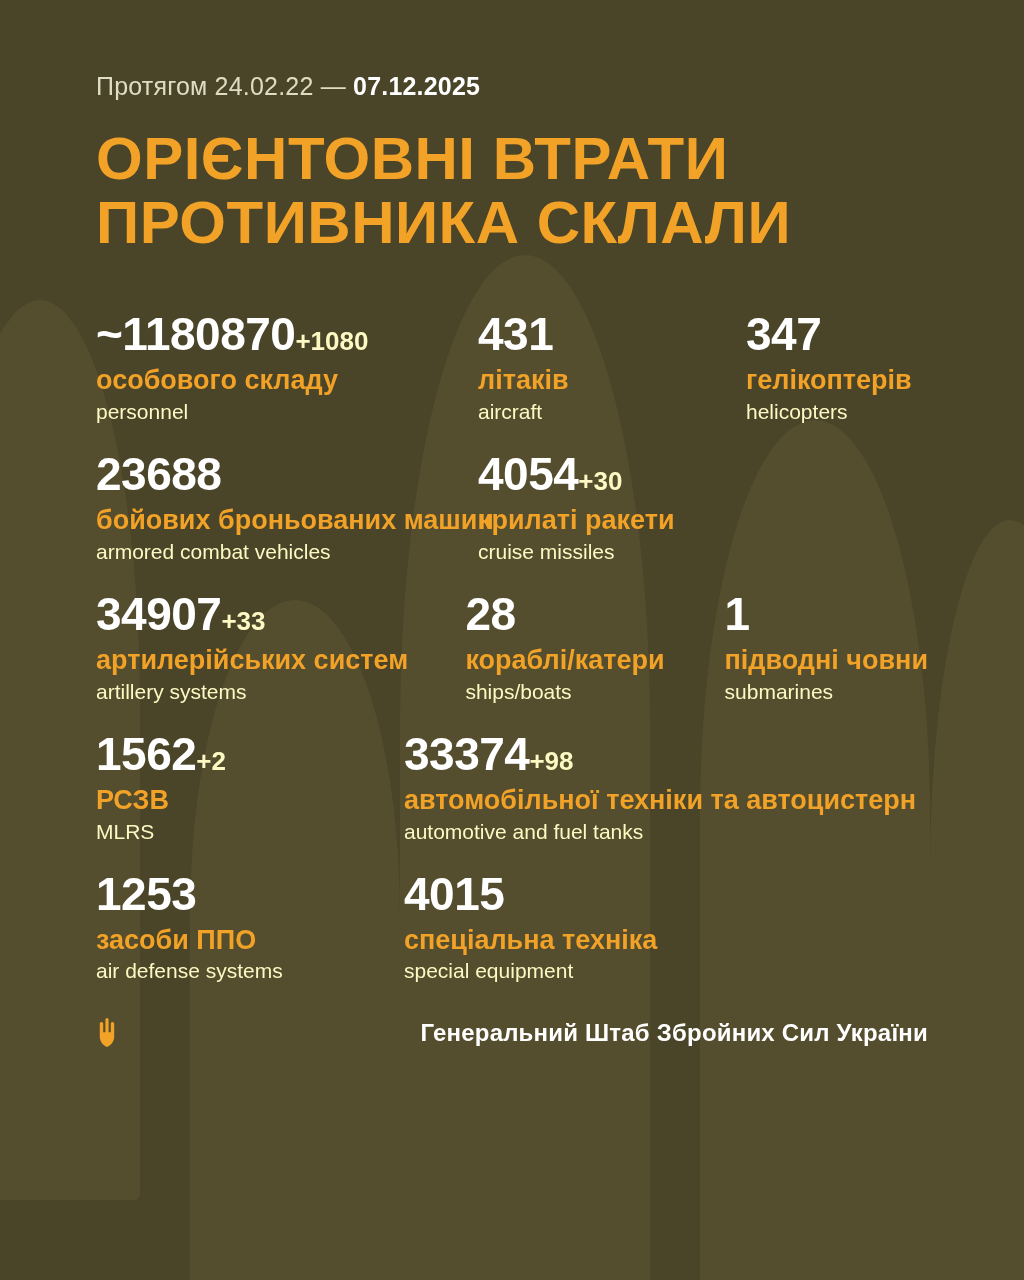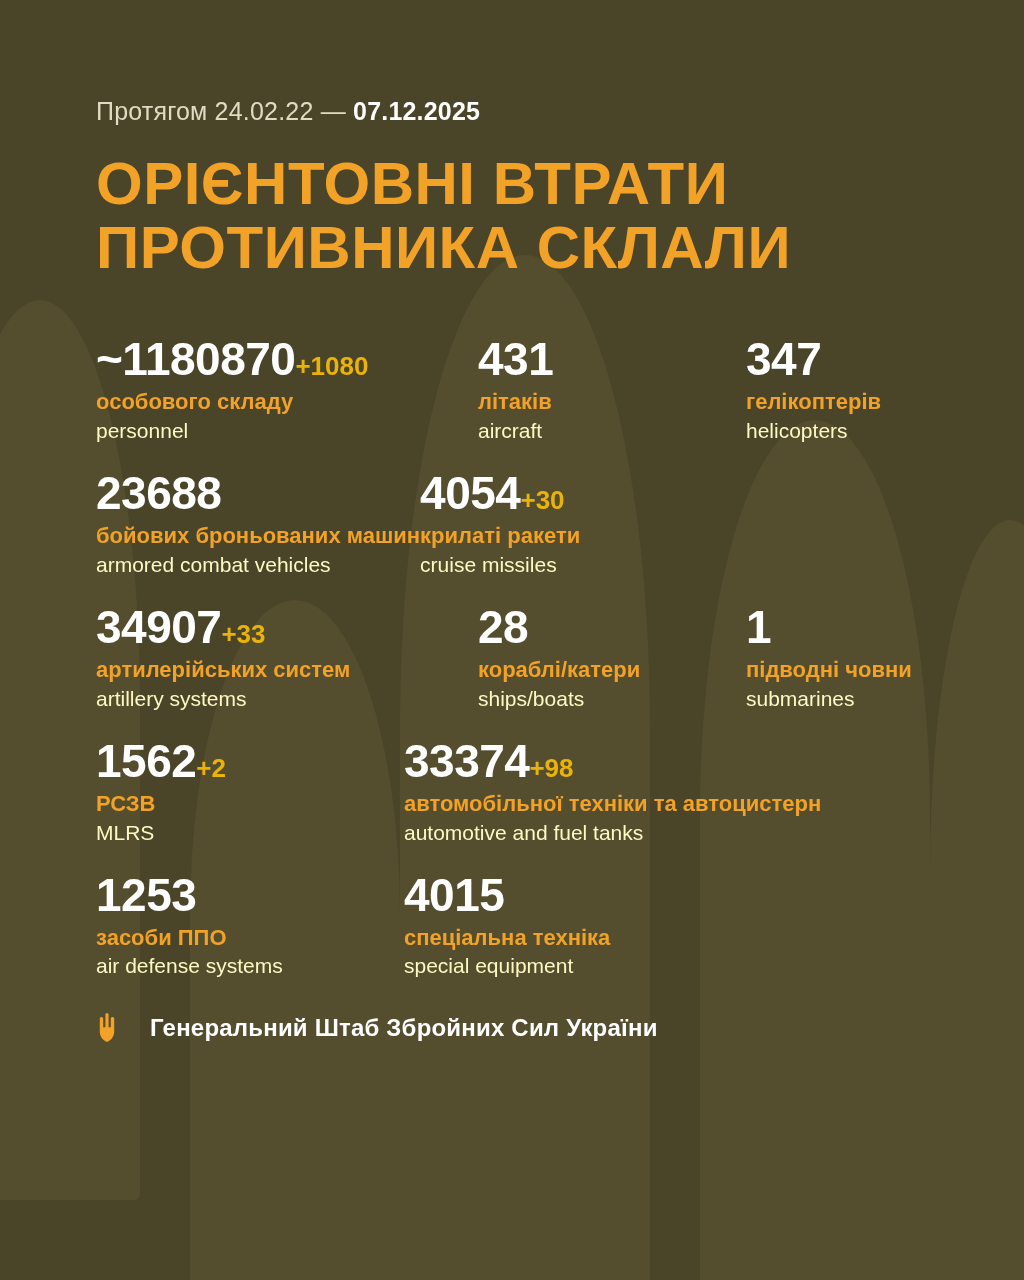--- a/index.html
+++ b/index.html
@@ -35,21 +35,21 @@
   .shell.s5 { left: 930px;  top: 520px;  width: 160px; height: 780px; }
 
   #content {
     position: relative;
     z-index: 2;
     padding: 0 96px;
   }
 
   
   .period {
-    padding-top: 97px;
+    padding-top: 72px;
     font-size: 25px;
     letter-spacing: 0.2px;
     color: #e0dcc4;
     font-weight: 500;
   }
   .period .date {
     color: #ffffff;
     font-weight: 700;
   }
 
@@ -84,47 +84,48 @@
     white-space: nowrap;
   }
   .value {
     color: #ffffff;
     font-size: 46px;
     font-weight: 700;
     letter-spacing: -0.5px;
     line-height: 1.05;
   }
   .delta {
-    color: #eab308;
+    color: #fef9c3;
     font-size: 26px;
     font-weight: 700;
   }
   .label-ua {
     margin-top: 6px;
     color: #f2a227;
-    font-size: 22px;
+    font-size: 27px;
     font-weight: 600;
     line-height: 1.2;
     white-space: nowrap;
   }
   .label-en {
     margin-top: 2px;
     color: #fef9c3;
     font-size: 21px;
     font-weight: 400;
     line-height: 1.2;
     white-space: nowrap;
   }
 
   
   .footer {
     margin-top: 34px;
     display: flex;
     align-items: center;
     gap: 32px;
+    justify-content: space-between;
   }
   .trident {
     width: 22px;
     height: 30px;
     flex: 0 0 auto;
   }
   .footer-text {
     color: #ffffff;
     font-size: 24px;
     font-weight: 700;

